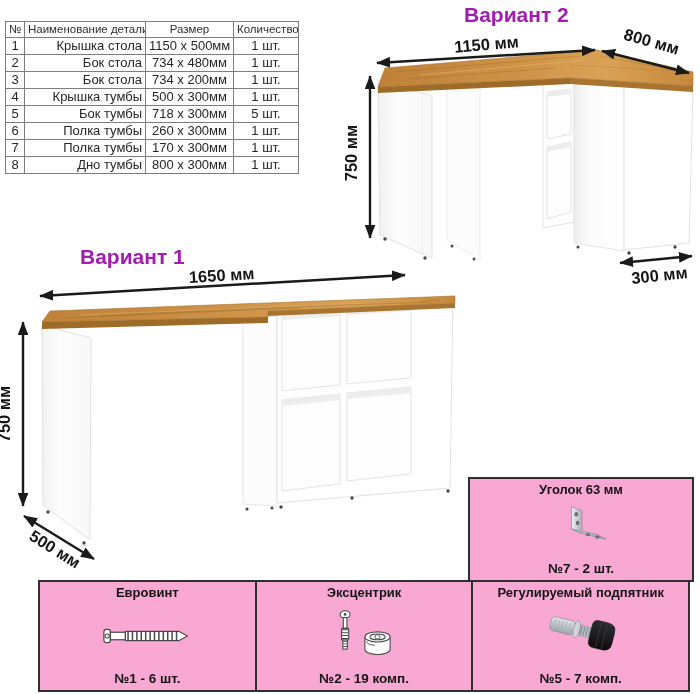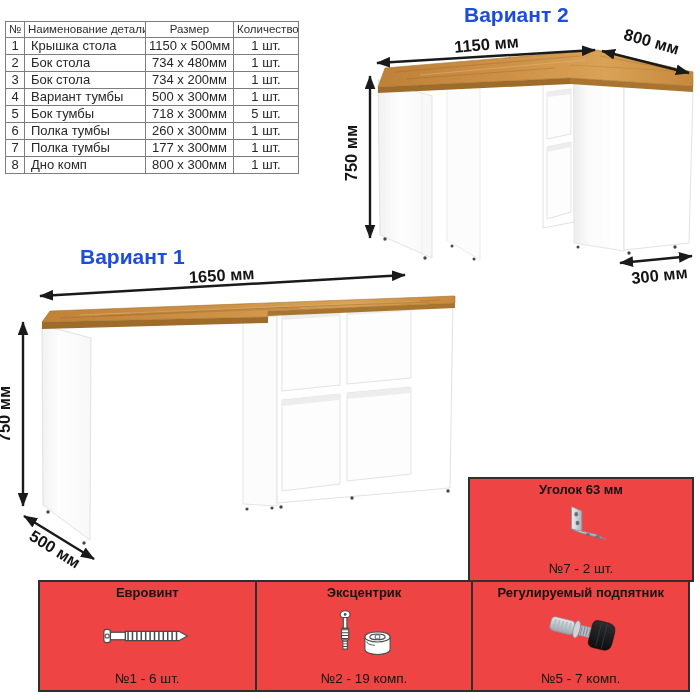--- a/index.html
+++ b/index.html
@@ -6,47 +6,47 @@
   body{width:700px;height:694px;position:relative;overflow:hidden;background:#fff;
        font-family:"Liberation Sans",sans-serif;color:#1a1a1a}
 
   
   .parts{position:absolute;left:5px;top:21px;border-collapse:collapse;table-layout:fixed;
          width:293px;background:#fff}
   .parts th{font-size:11.5px;font-weight:400;color:#2e2e2e;height:15px}
   .parts td{font-size:13px;color:#262626;height:16px}
   .parts th,.parts td{border:1px solid #7d7d7d;padding:0 3px;line-height:1.05;
          text-align:center;white-space:nowrap;overflow:hidden}
-  .parts td.nm{text-align:left;padding-left:6px}
+  .parts td.nm{text-align:right;padding-left:6px}
 
   
-  .vtitle{position:absolute;font-size:21px;font-weight:bold;color:#1d4ed8;white-space:nowrap}
+  .vtitle{position:absolute;font-size:21px;font-weight:bold;color:#a21caf;white-space:nowrap}
   .v2t{left:464px;top:3px}
   .v1t{left:80px;top:245px}
 
   
   .v2svg{position:absolute;left:345px;top:0;width:355px;height:295px}
   .v1svg{position:absolute;left:0;top:260px;width:470px;height:330px}
   .dim{stroke:#1a1a1a;stroke-width:2.4;fill:none}
   .dlabel{font-family:"Liberation Sans",sans-serif;font-size:16.5px;font-weight:bold;fill:#141414}
   .edge{fill:#ffffff;stroke:#e2e2e2;stroke-width:1}
   .open{fill:#fdfdfd;stroke:#e3e3e3;stroke-width:1}
   .shad{fill:#ededed;stroke:none}
   .foot{fill:#474747}
 
   
   .hw-grid{position:absolute;display:flex}
   .hw-top{left:468px;top:477px;width:226px;height:105px}
   .hw-bottom{left:38px;top:580px;width:652px;height:112px}
-  .hw-cell{flex:1;border:2px solid #2f2f2f;margin-left:-2px;background:#ef4444;
+  .hw-cell{flex:1;border:2px solid #2f2f2f;margin-left:-2px;background:#f9a8d4;
            display:flex;flex-direction:column;align-items:center;justify-content:space-between;
            padding:4px 2px 3px 2px;min-width:0}
   .hw-cell:first-child{margin-left:0}
   .hw-title{font-size:13px;font-weight:bold;color:#141414;text-align:center;line-height:1.12}
-  .hw-count{font-size:13.5px;font-weight:normal;color:#141414;white-space:nowrap;padding-bottom:1px}
+  .hw-count{font-size:13.5px;font-weight:bold;color:#141414;white-space:nowrap;padding-bottom:1px}
   .hw-icon{flex:1;display:flex;align-items:center;justify-content:center;min-height:0}
 </style>
 </head>
 <body>
 
 <table class="parts">
   <colgroup>
       <col style="width:19px">
       <col style="width:121px">
       <col style="width:88px">
@@ -74,45 +74,45 @@
         <td>1 шт.</td>
       </tr>
     <tr>
         <td>3</td>
         <td class="nm">Бок стола</td>
         <td>734 х 200мм</td>
         <td>1 шт.</td>
       </tr>
     <tr>
         <td>4</td>
-        <td class="nm">Вариант тумбы</td>
+        <td class="nm">Крышка тумбы</td>
         <td>500 х 300мм</td>
         <td>1 шт.</td>
       </tr>
     <tr>
         <td>5</td>
         <td class="nm">Бок тумбы</td>
         <td>718 х 300мм</td>
         <td>5 шт.</td>
       </tr>
     <tr>
         <td>6</td>
         <td class="nm">Полка тумбы</td>
         <td>260 х 300мм</td>
         <td>1 шт.</td>
       </tr>
     <tr>
         <td>7</td>
         <td class="nm">Полка тумбы</td>
-        <td>177 х 300мм</td>
+        <td>170 х 300мм</td>
         <td>1 шт.</td>
       </tr>
     <tr>
         <td>8</td>
-        <td class="nm">Дно комп</td>
+        <td class="nm">Дно тумбы</td>
         <td>800 х 300мм</td>
         <td>1 шт.</td>
       </tr>
   </tbody>
 </table>
 
 <div class="vtitle v2t">Вариант 2</div>
 
 <svg class="v2svg" viewBox="0 0 355 295">
   <defs>

